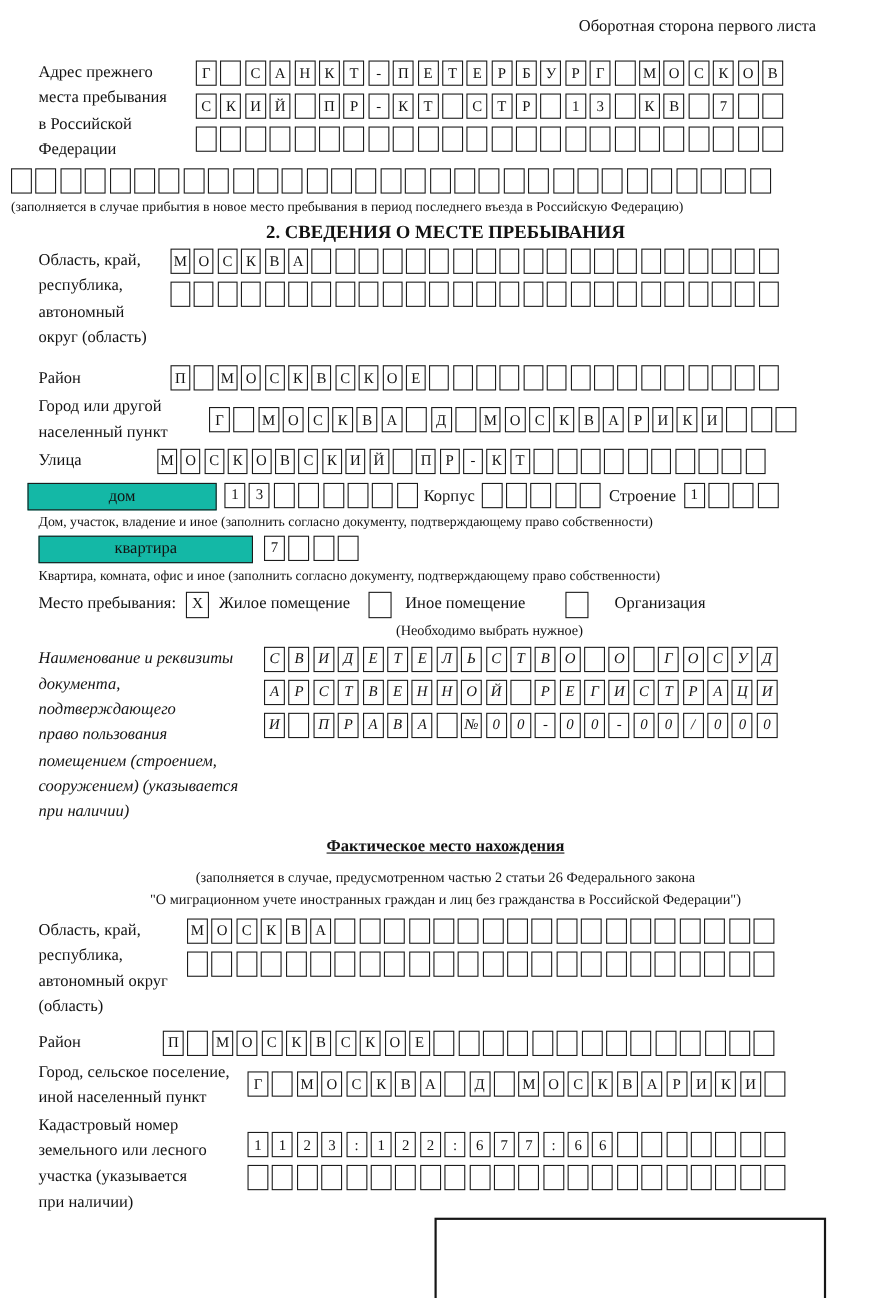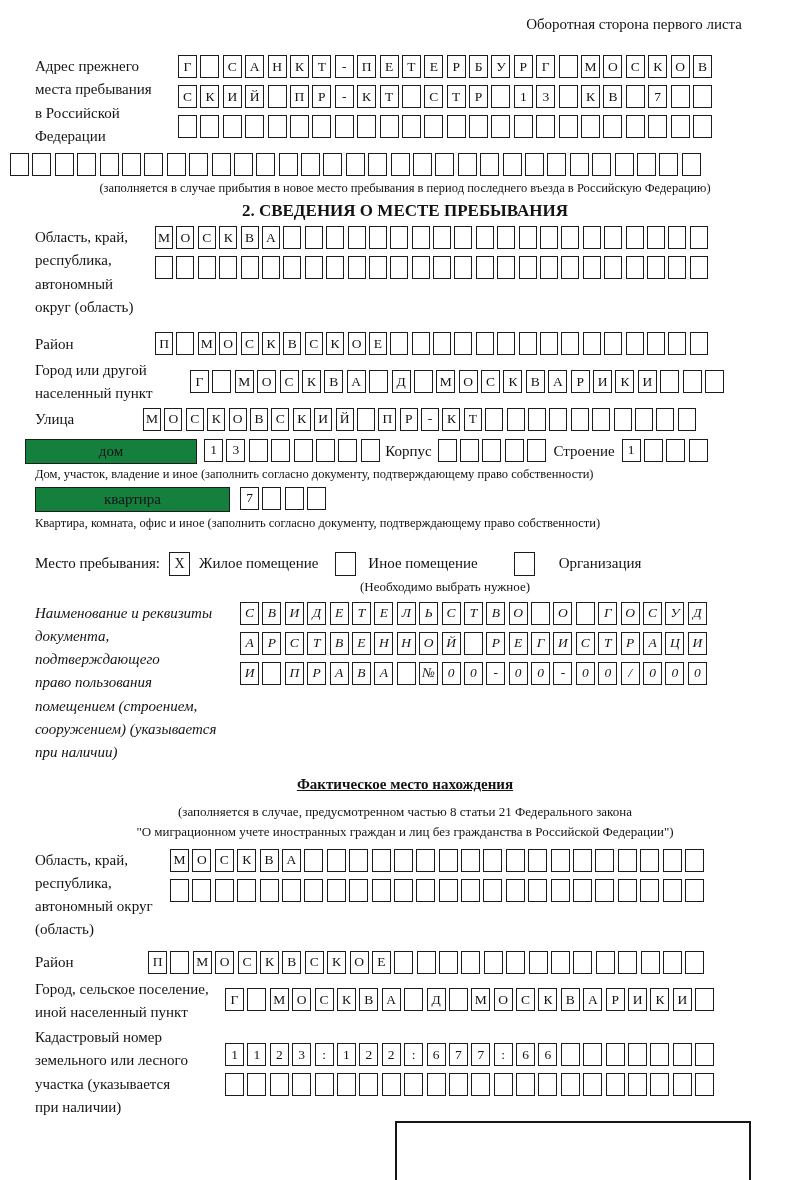--- a/index.html
+++ b/index.html
@@ -18,27 +18,27 @@
     box-sizing:content-box; width:17px; height:21px; flex:none;
     border:1.7px solid #1c1c1c; margin-right:3.4px;
     display:inline-flex; align-items:center; justify-content:center;
     font-size:13.5px; line-height:1; background:#fff;
   }
   .narrow .cell { width:16px; }
 
   .cells-col { display:flex; flex-direction:column; }
 
   .note { font-size:12.5px; }
-  .note.center { text-align:center; }
+  .note.center { }
 
   .section-title { text-align:center; font-weight:bold; font-size:17px; }
 
   .longbox {
     box-sizing:border-box; border:1.7px solid #1c1c1c; height:25px; flex:none;
-    display:flex; align-items:center; justify-content:center; font-size:15px; background:#15803d;
+    display:flex; align-items:center; justify-content:center; font-size:15px; background:#14b8a6;
   }
   .inline-label { font-size:15px; flex:none; }
 
   .checkbox {
     box-sizing:content-box; width:19px; height:22px; border:1.7px solid #1c1c1c; flex:none;
     display:inline-flex; align-items:center; justify-content:center; font-size:14px; background:#fff;
   }
 
   .fact-title { text-align:center; font-weight:bold; font-size:15px;text-decoration:underline; }
   .fact-note { text-align:center; font-size:13px; line-height:1.55; }
@@ -374,21 +374,21 @@
     </div>
     <div class="cellrow" style="margin-left:10px;">
         <span class="cell">7</span>
         <span class="cell"></span>
         <span class="cell"></span>
         <span class="cell"></span>
       </div>
   </div>
   <div class="note" style="margin-top:4px; margin-left:25px;">Квартира, комната, офис и иное (заполнить согласно документу, подтверждающему право собственности)</div>
 
-  <div class="frow vcenter" style="margin-top:21px;">
+  <div class="frow vcenter" style="margin-top:7px;">
     <span class="inline-label" style="margin-left:25px;">Место пребывания:</span>
     <span class="checkbox" style="margin-left:9px;">X</span>
     <span class="inline-label" style="margin-left:9px;">Жилое помещение</span>
     <span class="checkbox" style="margin-left:17px;"></span>
     <span class="inline-label" style="margin-left:12px;">Иное помещение</span>
     <span class="checkbox" style="margin-left:36px;"></span>
     <span class="inline-label" style="margin-left:24px;">Организация</span>
   </div>
   <div class="note" style="margin-top:3px; margin-left:170px; width:350px; text-align:right; font-size:13px;">(Необходимо выбрать нужное)</div>
 
@@ -466,21 +466,21 @@
           <span class="cell">0</span>
           <span class="cell">/</span>
           <span class="cell">0</span>
           <span class="cell">0</span>
           <span class="cell">0</span>
         </div>
     </div>
   </div>
 
   <div class="fact-title" style="margin-top:12px;">Фактическое место нахождения</div>
-  <div class="fact-note" style="margin-top:9px;">(заполняется в случае, предусмотренном частью 8 статьи 21 Федерального закона</div>
+  <div class="fact-note" style="margin-top:9px;">(заполняется в случае, предусмотренном частью 2 статьи 26 Федерального закона</div>
   <div class="fact-note">"О миграционном учете иностранных граждан и лиц без гражданства в Российской Федерации")</div>
 
   <div class="frow" style="margin-top:6px;">
     <div class="label" style="margin-left:25px; width:127px;">Область, край,
 республика,
 автономный округ
 (область)</div>
     <div class="cells-col" style="margin-left:8px;">
       <div class="cellrow">
           <span class="cell">М</span>

